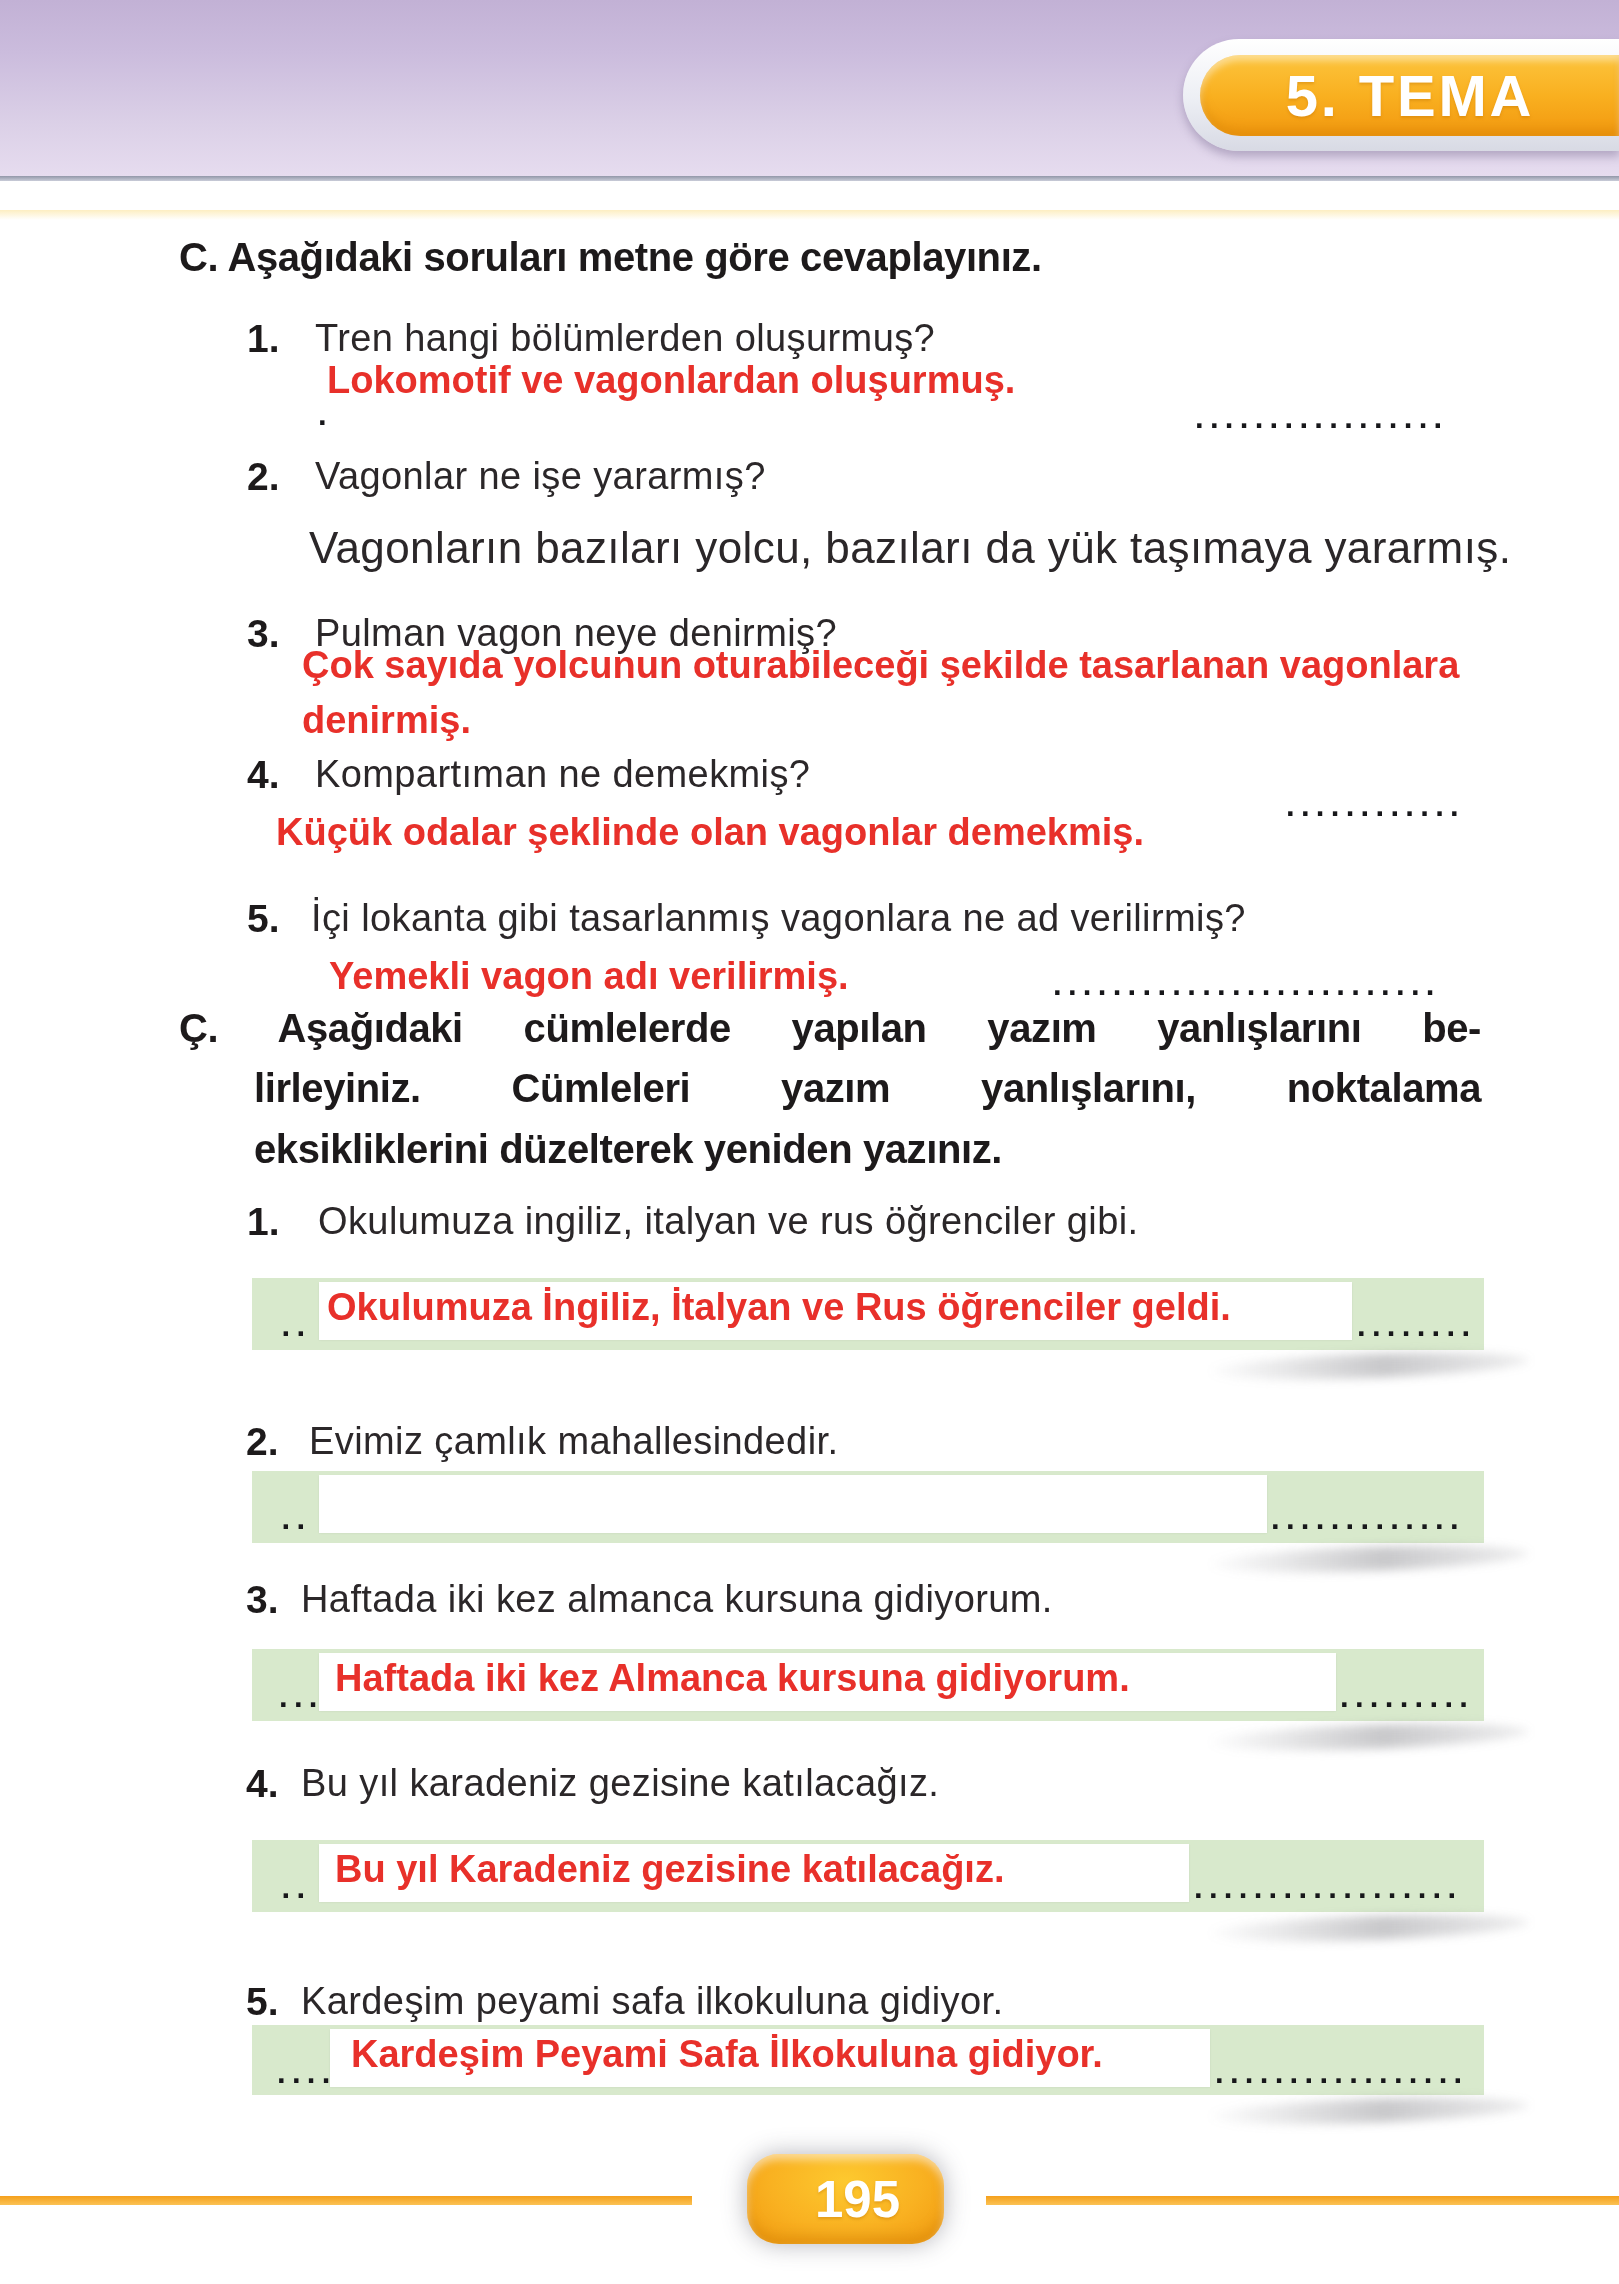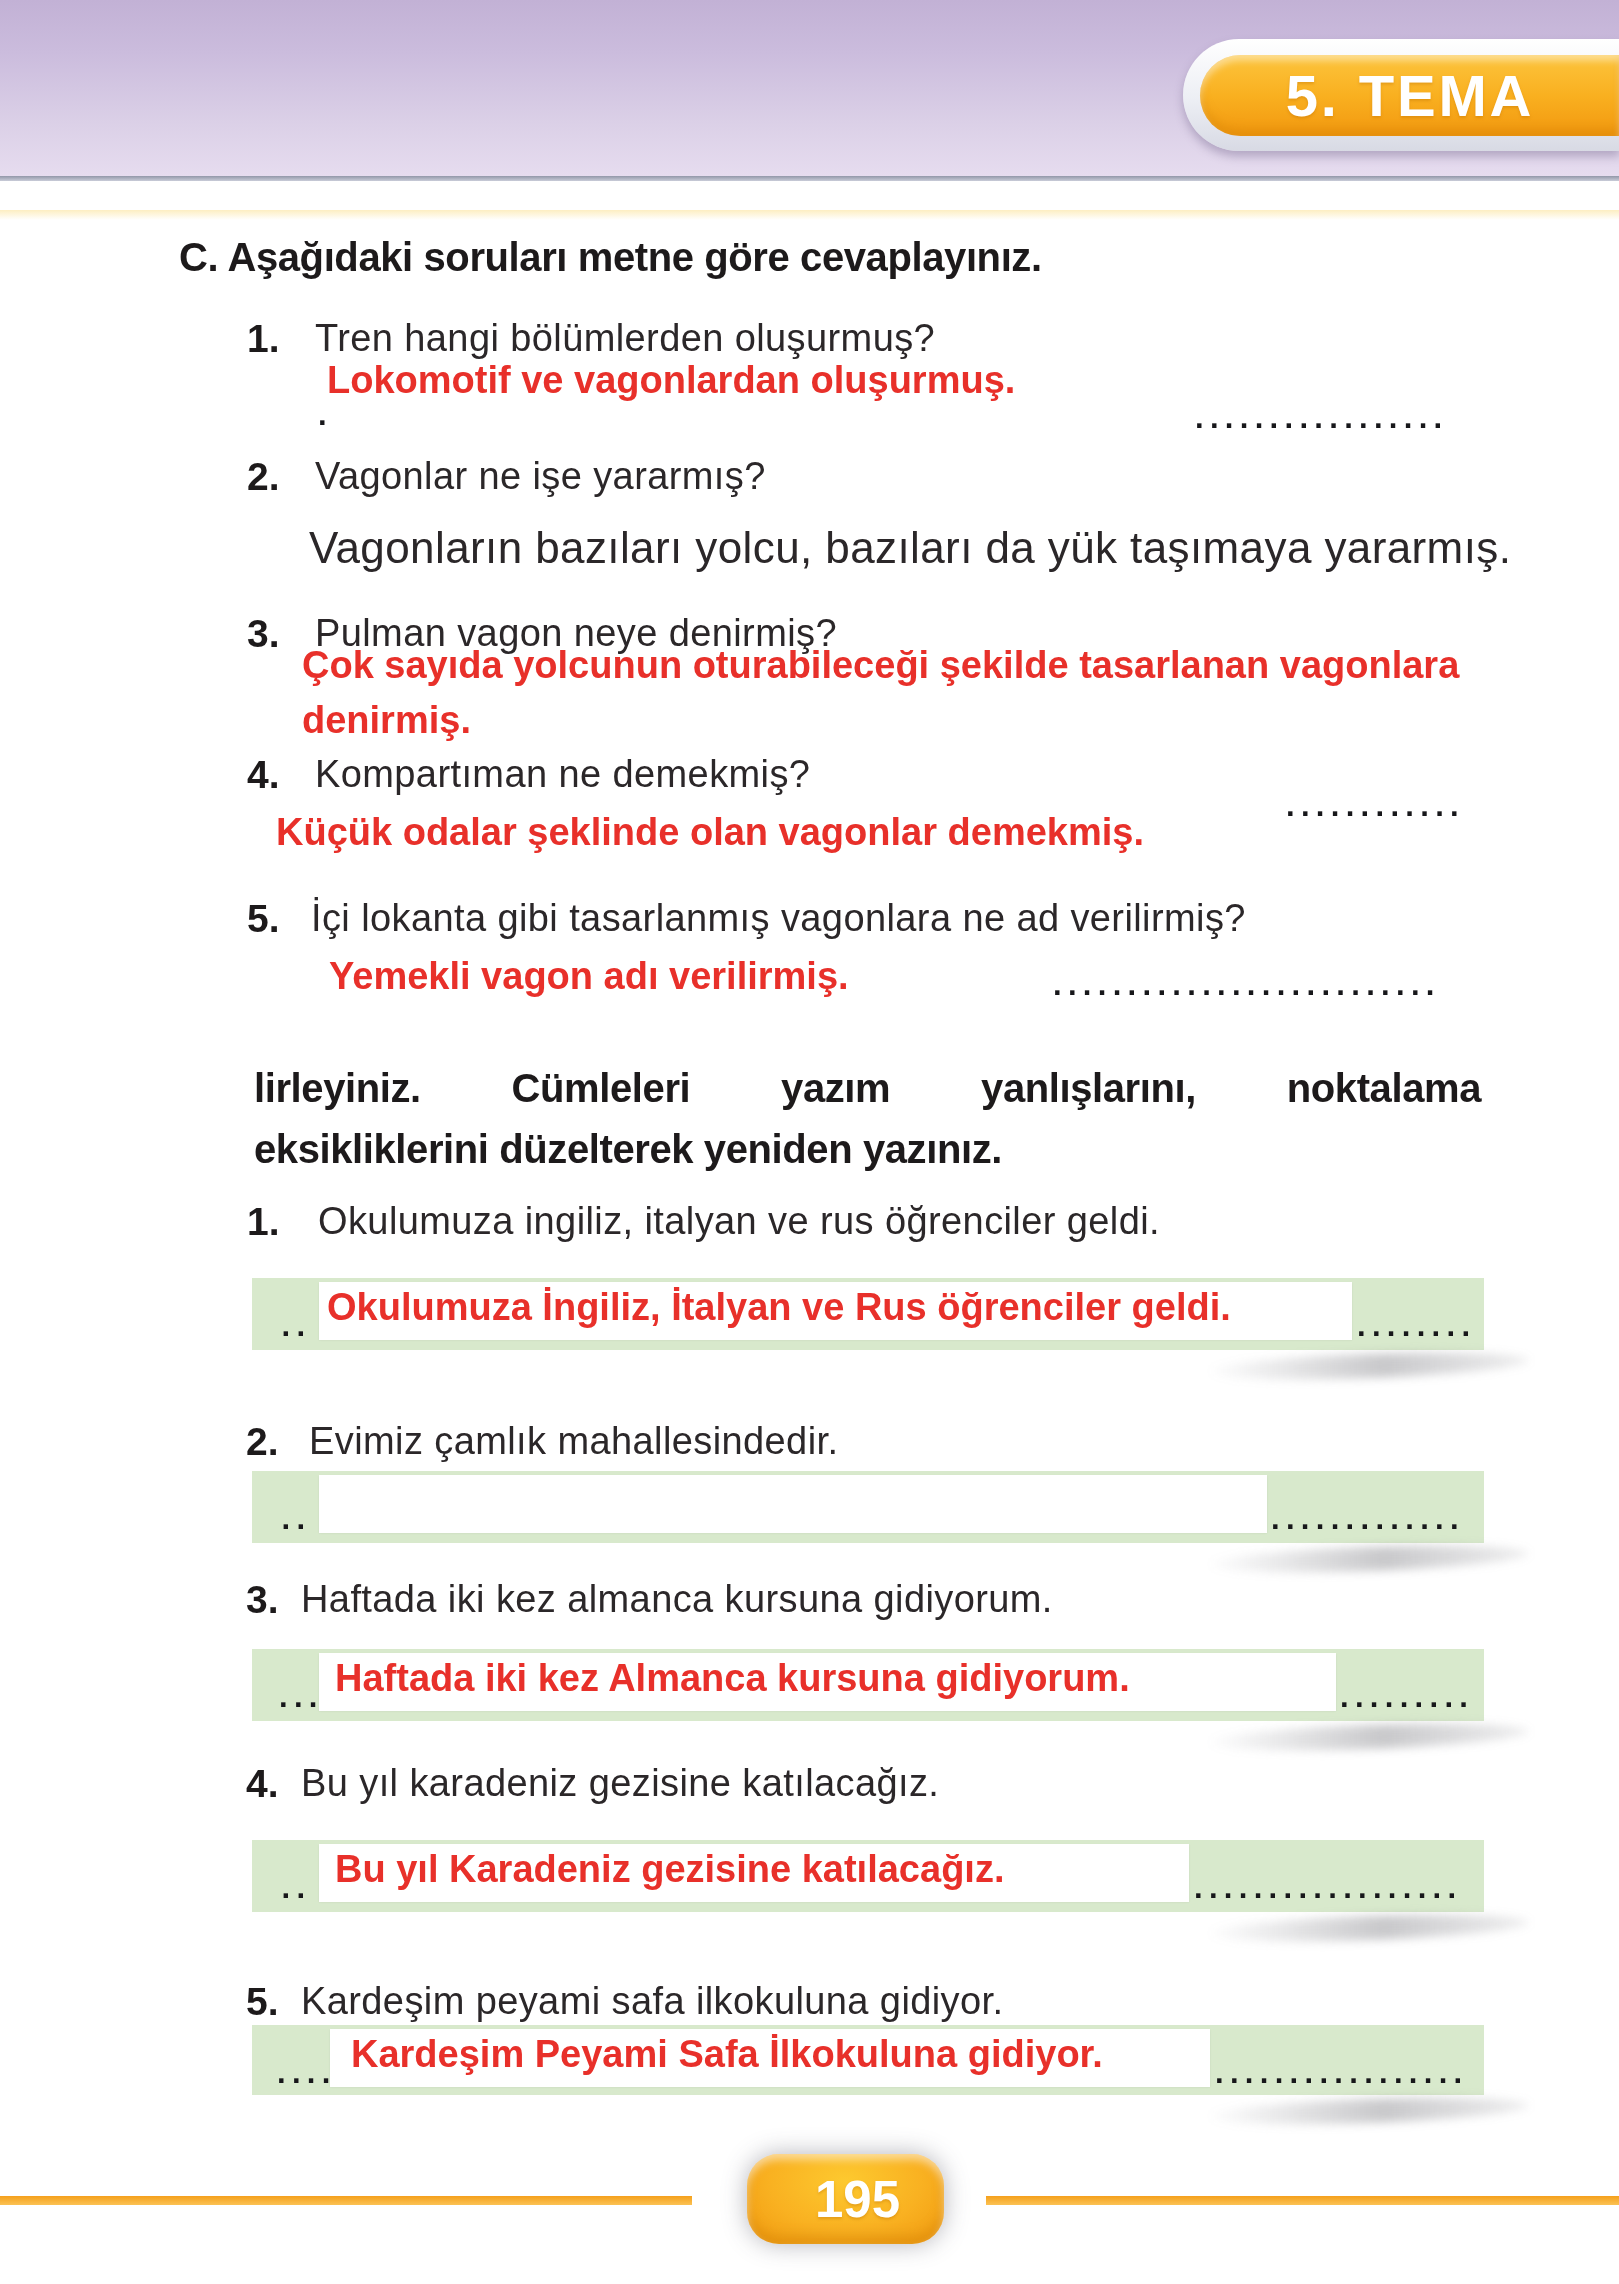--- a/index.html
+++ b/index.html
@@ -123,25 +123,26 @@
   <div class="abs qnum" style="left:247px; top:754px;">4.</div>
   <div class="abs qtext" style="left:315px; top:754px;">Kompartıman ne demekmiş?</div>
   <div class="abs ans-red" style="left:276px; top:812px;">Küçük odalar şeklinde olan vagonlar demekmiş.</div>
   <div class="abs dots" style="left:1286px; top:790px;">............</div>
 
   <div class="abs qnum" style="left:247px; top:898px;">5.</div>
   <div class="abs qtext" style="left:311px; top:898px;">İçi lokanta gibi tasarlanmış vagonlara ne ad verilirmiş?</div>
   <div class="abs ans-red" style="left:329px; top:956px;">Yemekli vagon adı verilirmiş.</div>
   <div class="abs dots" style="left:1053px; top:969px;">..........................</div>
 
+  <div class="abs sec-title just" style="left:179px; top:1007px; width:1302px;">Ç. Aşağıdaki cümlelerde yapılan yazım yanlışlarını be-</div>
   <div class="abs sec-title just" style="left:254px; top:1067px; width:1227px;">lirleyiniz. Cümleleri yazım yanlışlarını, noktalama</div>
   <div class="abs sec-title" style="left:254px; top:1128px;">eksikliklerini düzelterek yeniden yazınız.</div>
 
   <div class="abs qnum" style="left:247px; top:1201px;">1.</div>
-  <div class="abs qtext" style="left:318px; top:1201px;">Okulumuza ingiliz, italyan ve rus öğrenciler geldi.</div>
+  <div class="abs qtext" style="left:318px; top:1201px;">Okulumuza ingiliz, italyan ve rus öğrenciler gibi.</div>
   <div class="bar" style="top:1278px;">
     <div class="white" style="left:67px; width:1033px;"></div>
     <div class="ans-red" style="left:75px;">Okulumuza İngiliz, İtalyan ve Rus öğrenciler geldi.</div>
     <div class="dots" style="left:29.5px;">..</div>
     <div class="dots" style="left:1105px;">........</div>
   </div>
 
   <div class="abs qnum" style="left:246px; top:1421px;">2.</div>
   <div class="abs qtext" style="left:301px; top:1421px;margin-left:8px;">Evimiz çamlık mahallesindedir.</div>
   <div class="bar" style="top:1471px;">

